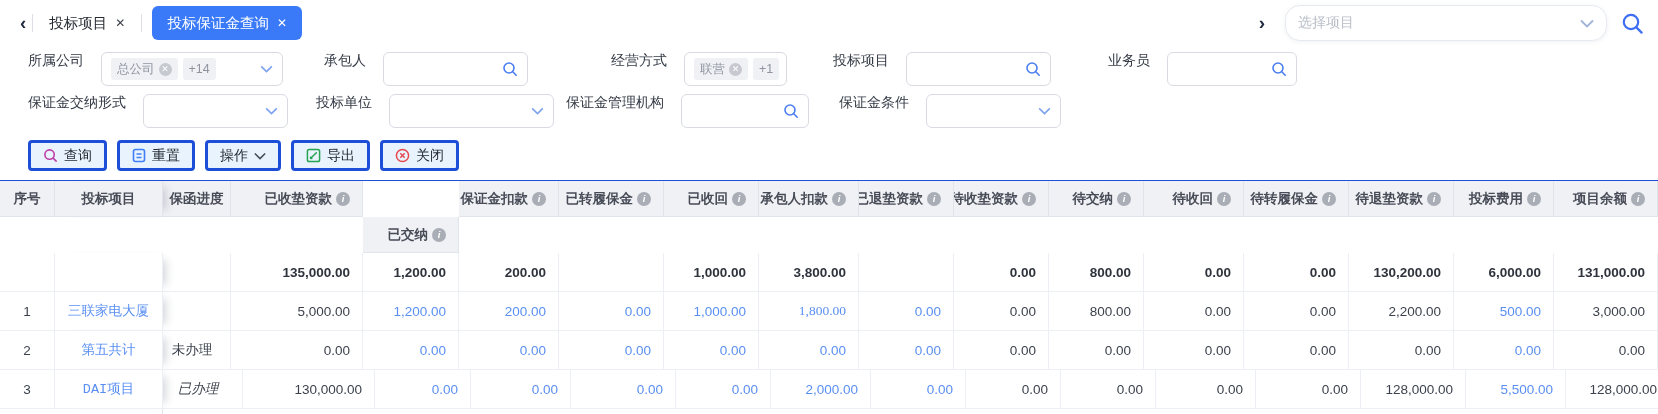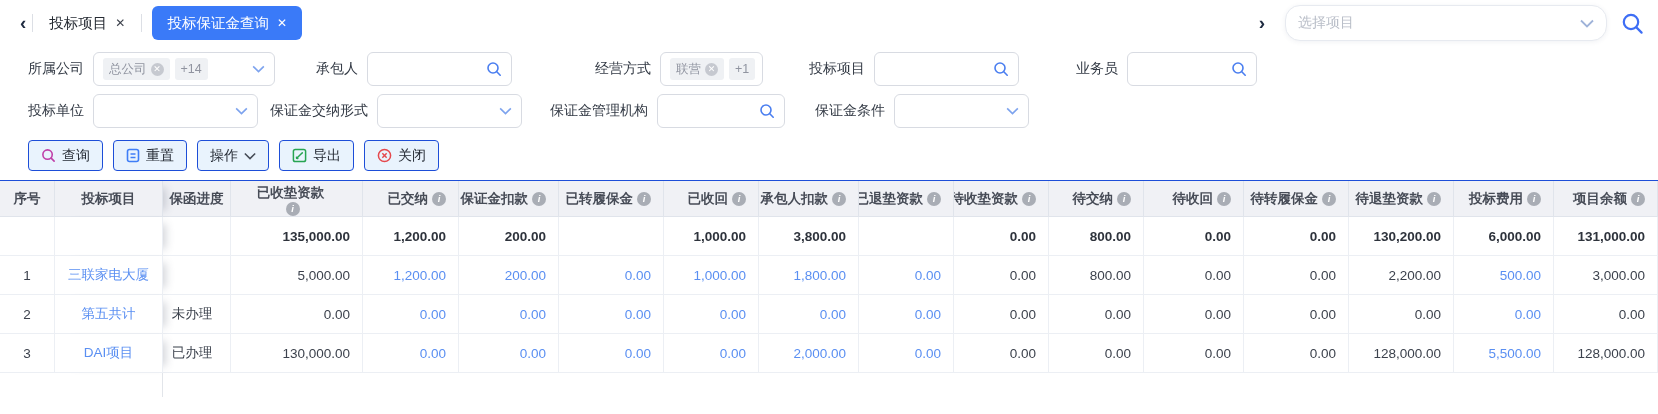--- a/index.html
+++ b/index.html
@@ -20,35 +20,35 @@
   .tab.active .x{color:#fff;}
   .tabbar .right{margin-left:auto;display:flex;align-items:center;gap:14px;}
   .proj-select{width:322px;height:36px;background:#fff;border:1px solid #e7eaf0;border-radius:15px;
      box-shadow:0 1px 5px rgba(40,60,100,.07);display:flex;align-items:center;padding:0 12px;cursor:pointer;}
   .proj-select .ph{color:#b9bec8;font-size:14px;flex:1;}
   .big-mag{cursor:pointer;}
 
   
   .filters{padding:6px 0 0 28px;}
   .frow{display:flex;align-items:center;height:34px;margin-bottom:8px;}
-  .fgroup{display:flex;align-items:center;}
+  .fgroup{display:flex;align-items:flex-start;gap:8px;}
   .flabel{font-size:14px;color:#333a45;margin-right:9px;white-space:nowrap;}
   .ctrl{height:34px;background:#fff;border:1px solid var(--border);border-radius:6px;
      display:flex;align-items:center;padding:0 9px;cursor:pointer;}
   .ctrl .grow{flex:1;}
   .chip{display:flex;align-items:center;background:#eff1f4;border-radius:3px;height:22px;
      padding:0 6px;font-size:12.5px;color:#9094a0;margin-right:5px;white-space:nowrap;}
   .chip .cx{width:13px;height:13px;border-radius:50%;background:#c6c9d0;color:#fff;font-size:9px;
      line-height:13px;text-align:center;margin-left:4px;cursor:pointer;}
   svg{display:block;}
 
   
   .toolbar{display:flex;gap:10px;padding-left:28px;margin-top:12px;}
   .tbtn{height:31px;display:flex;align-items:center;gap:6px;background:#e9f3fd;
-     border:1px solid #1d4ed8;border-radius:4px;padding:0 12px;font-size:14px;color:#252b35;cursor:pointer;}
+     border:3px solid #1d4ed8;border-radius:4px;padding:0 12px;font-size:14px;color:#252b35;cursor:pointer;}
 
   
   .table{margin-top:9px;position:relative;border-top:1px solid #1d4ed8;}
   .trow{display:flex;background:#fff;}
   .cell{flex:none;display:flex;align-items:center;justify-content:center;
      border-right:1px solid var(--cellline);border-bottom:1px solid var(--cellline);
      font-size:13.5px;color:#3c424d;overflow:hidden;white-space:nowrap;}
   .trow.head .cell{background:var(--headbg);height:36px;font-weight:bold;color:#474c57;
      border-right:1px solid #e0e4eb;border-bottom:1px solid #e0e4eb;}
   .trow.body .cell{height:39px;}
@@ -150,32 +150,32 @@
         <span class="grow"></span>
         <svg width="16" height="16" viewBox="0 0 16 16">
             <circle cx="7" cy="7" r="5" fill="none" stroke="#4a7ef0" stroke-width="1.6"></circle>
             <line x1="10.8" y1="10.8" x2="14.2" y2="14.2" stroke="#4a7ef0" stroke-width="1.6" stroke-linecap="round"></line>
           </svg>
       </div>
     </div>
   </div>
 
   <div class="frow">
+    <div class="fgroup" style="margin-right:28px;">
+      <span class="flabel">保证金交纳形式</span>
+      <div class="ctrl" style="width:145px;">
+        <span class="grow"></span>
+        <svg width="13" height="8" viewBox="0 0 14 9">
+            <polyline points="1,1.5 7,7.5 13,1.5" fill="none" stroke="#7da3ee" stroke-width="1.8"></polyline>
+          </svg>
+      </div>
+    </div>
     <div class="fgroup" style="margin-right:12px;">
       <span class="flabel">投标单位</span>
       <div class="ctrl" style="width:165px;">
-        <span class="grow"></span>
-        <svg width="13" height="8" viewBox="0 0 14 9">
-            <polyline points="1,1.5 7,7.5 13,1.5" fill="none" stroke="#7da3ee" stroke-width="1.8"></polyline>
-          </svg>
-      </div>
-    </div>
-    <div class="fgroup" style="margin-right:28px;">
-      <span class="flabel">保证金交纳形式</span>
-      <div class="ctrl" style="width:145px;">
         <span class="grow"></span>
         <svg width="13" height="8" viewBox="0 0 14 9">
             <polyline points="1,1.5 7,7.5 13,1.5" fill="none" stroke="#7da3ee" stroke-width="1.8"></polyline>
           </svg>
       </div>
     </div>
     <div class="fgroup" style="margin-right:30px;">
       <span class="flabel">保证金管理机构</span>
       <div class="ctrl" style="width:128px;">
         <span class="grow"></span>
@@ -241,25 +241,25 @@
   <div class="trow head" id="headrow">
       <div class="cell" style="width: 55px;">
         <span>序号</span>
       </div>
       <div class="cell frozen" style="width: 108px;">
         <span>投标项目</span>
       </div>
       <div class="cell" style="width: 68px;">
         <span>保函进度</span>
       </div>
-      <div class="cell num" style="width: 132px; flex-direction: column;">
+      <div class="cell num" style="width: 132px;">
         <span>已收垫资款</span>
         <span class="info">i</span>
       </div>
-      <div class="cell num" style="width: 96px;">
+      <div class="cell num" style="width: 96px; margin-top: 36px;">
         <span>已交纳</span>
         <span class="info">i</span>
       </div>
       <div class="cell num" style="width: 100px;">
         <span>保证金扣款</span>
         <span class="info">i</span>
       </div>
       <div class="cell num" style="width: 105px;">
         <span>已转履保金</span>
         <span class="info">i</span>
@@ -369,21 +369,21 @@
         </div>
         <div class="cell num" style="width: 100px;">
           <span class="blue">200.00</span>
         </div>
         <div class="cell num" style="width: 105px;">
           <span class="blue">0.00</span>
         </div>
         <div class="cell num" style="width: 95px;">
           <span class="blue">1,000.00</span>
         </div>
-        <div class="cell num" style="width: 100px;">
+        <div class="cell num" style="width: 100px; font-family: Liberation Serif, serif;">
           <span class="blue">1,800.00</span>
         </div>
         <div class="cell num" style="width: 95px;">
           <span class="blue">0.00</span>
         </div>
         <div class="cell num" style="width: 95px;">
           <span>0.00</span>
         </div>
         <div class="cell num" style="width: 95px;">
           <span>800.00</span>
@@ -454,24 +454,24 @@
           <span class="blue">0.00</span>
         </div>
         <div class="cell num" style="width: 104px;">
           <span>0.00</span>
         </div>
       </div>
       <div class="trow body">
         <div class="cell" style="width: 55px;">
           <span>3</span>
         </div>
-        <div class="cell frozen" style="width: 108px;">
+        <div class="cell frozen" style="width: 108px; font-family: Liberation Mono, monospace;">
           <span class="blue">DAI项目</span>
         </div>
-        <div class="cell" style="width: 68px;">
+        <div class="cell" style="width: 80px; font-style: italic;">
           <span class="clip">已办理</span>
         </div>
         <div class="cell num" style="width: 132px;">
           <span>130,000.00</span>
         </div>
         <div class="cell num" style="width: 96px;">
           <span class="blue">0.00</span>
         </div>
         <div class="cell num" style="width: 100px;">
           <span class="blue">0.00</span>

